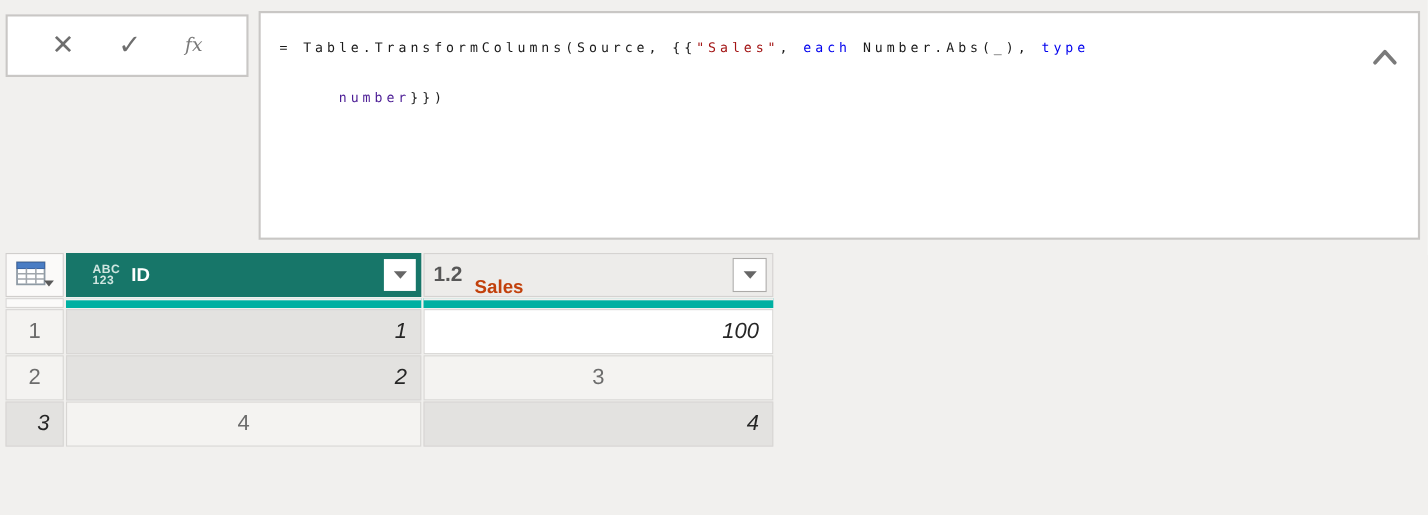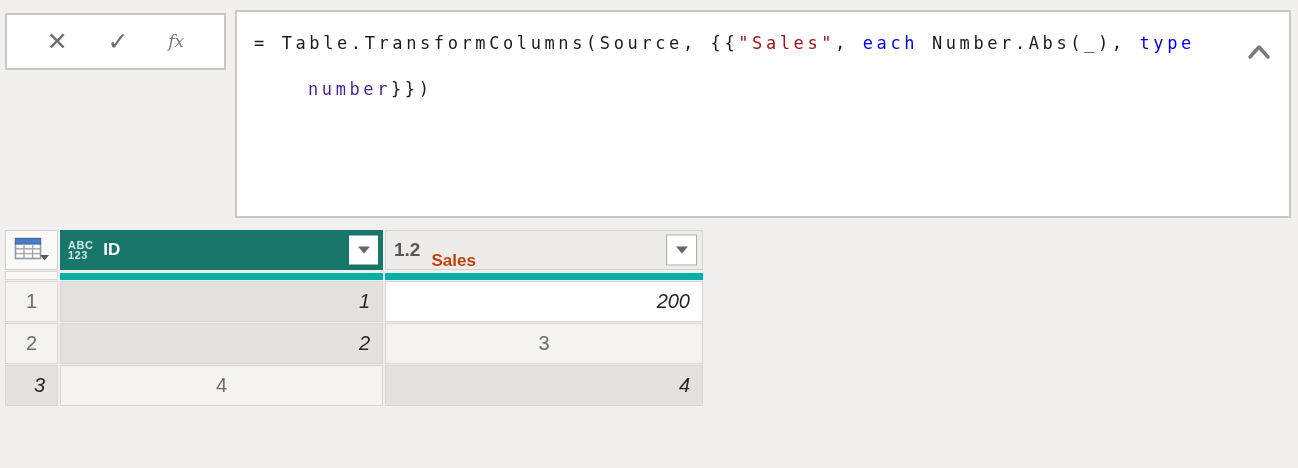--- a/index.html
+++ b/index.html
@@ -11,40 +11,40 @@
              border:2px solid #C9C7C5;box-sizing:border-box;display:flex;align-items:center;
              justify-content:space-around;padding:0 20px;}
   .fbtn{color:#6E6E6E;font-size:25px;line-height:1;user-select:none;}
   .fbtn.cancel{font-weight:400;}
   .fbtn.commit{font-weight:400;}
   .fbtn.fx{font-family:"DejaVu Serif",serif;font-style:italic;font-size:17px;color:#7A7A7A;}
 
   
   .fbox{position:absolute;left:235px;top:10px;width:1056px;height:208px;background:#FFFFFF;
         border:2px solid #C9C7C5;box-sizing:border-box;padding:8px 60px 0 17px;}
-  .fline{font-family:"DejaVu Sans Mono",monospace;font-size:17px;letter-spacing:3.6px;
+  .fline{font-family:"DejaVu Sans Mono",monospace;font-size:12px;letter-spacing:3.6px;
          line-height:46px;white-space:pre;color:#1A1A1A;}
   .fline2{padding-left:54px;}
   .tok-plain{color:#1A1A1A;}
   .tok-string{color:#A31515;}
   .tok-keyword{color:#0000EE;}
   .tok-type{color:#4c1d95;}
   .collapse-btn{position:absolute;right:18px;top:32px;width:24px;height:16px;}
 
   
   .grid{position:absolute;left:5px;top:230px;display:grid;
         grid-template-columns:53px 323px 318px;
         grid-template-rows:40px 9px repeat(4,41px);
         gap:1px 2px;}
   .cell{box-sizing:border-box;}
 
   .corner{background:#FBFAF9;border:1px solid #D0CECC;display:flex;align-items:center;
           justify-content:center;}
 
-  .hdr-id{background:#177669;display:flex;align-items:center;padding:0 8px;position:relative;}
+  .hdr-id{background:#177669;display:flex;align-items:center;padding:0 24px;position:relative;}
   .type-any{color:#CFE6E0;font-size:11px;font-weight:700;line-height:10px;letter-spacing:0.5px;
             margin-right:10px;text-align:left;}
   .hdr-id .col-name{color:#FFFFFF;font-size:17px;font-weight:700;}
 
   .hdr-sales{background:#EDECEA;border:1px solid #D5D3D1;display:flex;align-items:center;
              padding:15px 8px;position:relative;}
   .type-num{color:#575757;font-size:19px;font-weight:700;margin-right:11px;}
   .hdr-sales .col-name{color:#c2410c;font-size:17px;font-weight:700;margin-top:21px;}
 
   .dd{position:absolute;right:5px;top:50%;transform:translateY(-50%);width:29px;height:29px;
@@ -111,21 +111,21 @@
           <span class="tri"></span>
         </span>
     </div>
 
     <div class="cell strip-gutter"></div>
     <div class="cell strip-bar"></div>
     <div class="cell strip-bar"></div>
 
   <div class="cell gutter">1</div>
       <div class="cell id-cell val">1</div>
-      <div class="cell sales-cell val">200</div>
+      <div class="cell sales-cell val">100</div>
       <div class="cell gutter">2</div>
       <div class="cell id-cell val">2</div>
       <div class="cell gutter">3</div>
       <div class="cell id-cell val">3</div>
       <div class="cell gutter">4</div>
       <div class="cell id-cell val">4</div>
     </div>
 </div>
 
 </body></html>

